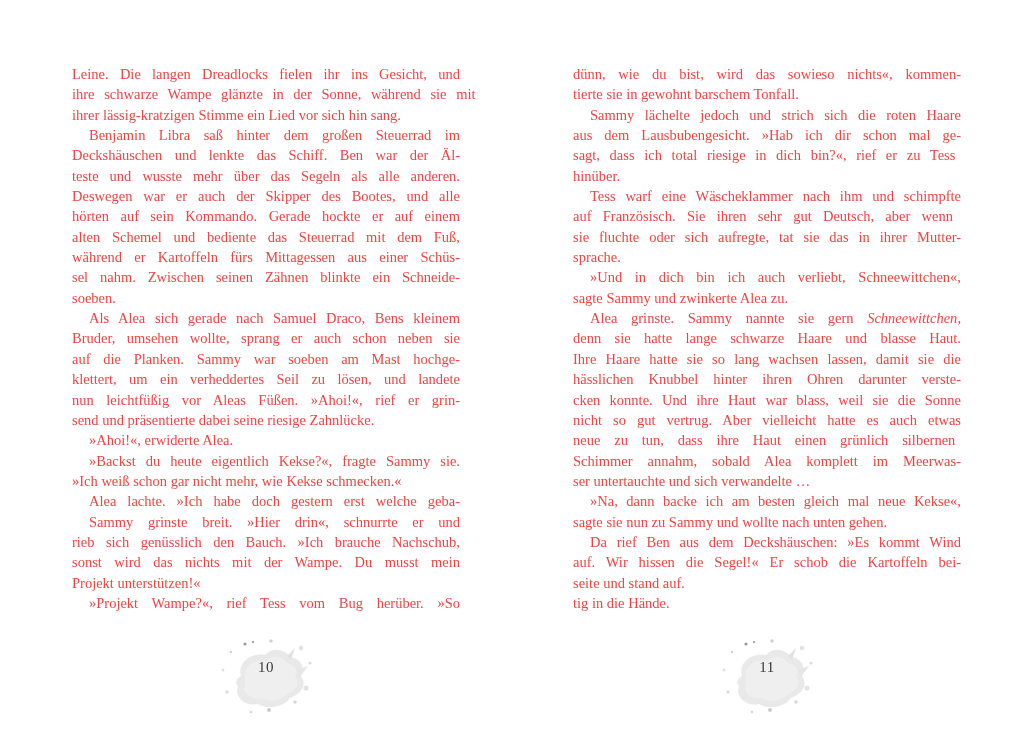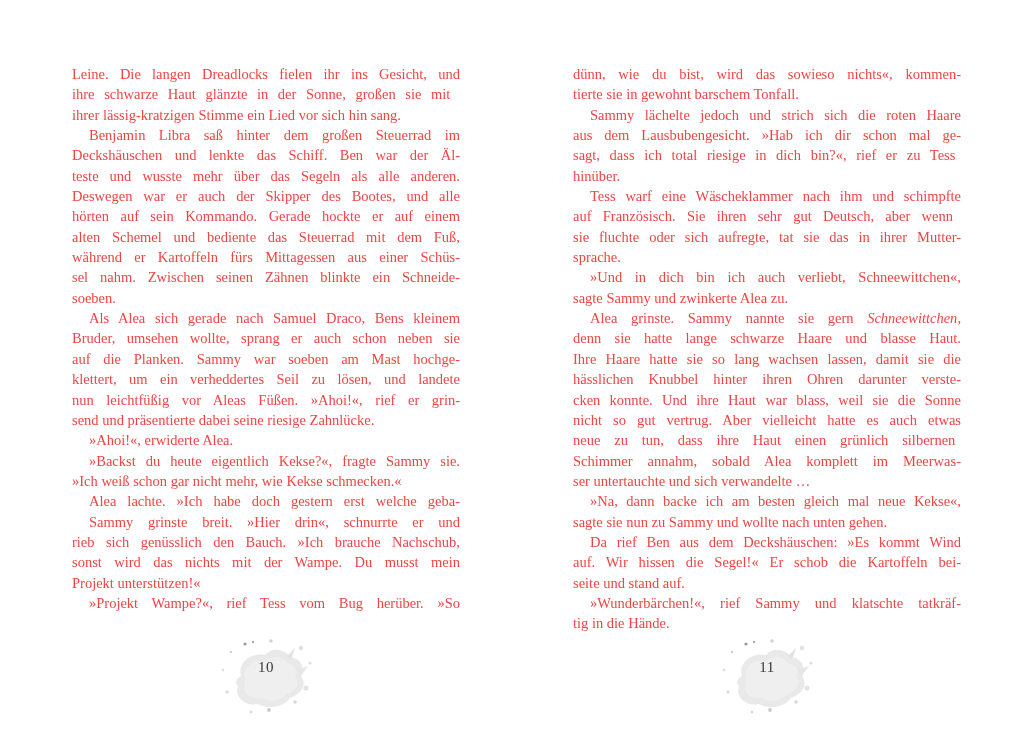--- a/index.html
+++ b/index.html
@@ -40,21 +40,21 @@
   }
 </style>
 </head>
 <body>
 
 <div class="spread">
 
   <div class="page page-left">
     <div class="text-block">
         <div class="line"><span class="line-text" style="word-spacing: 7.63086px; transform: none;"><span>Leine. Die langen Dreadlocks fielen ihr ins Gesicht, und</span></span></div>
-        <div class="line"><span class="line-text" style="word-spacing: 5.97917px; transform: none;"><span>ihre schwarze Haut glänzte in der Sonne, großen sie mit</span></span></div>
+        <div class="line"><span class="line-text" style="word-spacing: 5.97917px; transform: none;"><span>ihre schwarze Wampe glänzte in der Sonne, während sie mit</span></span></div>
         <div class="line end"><span class="line-text" style="word-spacing: 0px; transform: none;"><span>ihrer lässig-kratzigen Stimme ein Lied vor sich hin sang.</span></span></div>
         <div class="line indent"><span class="line-text" style="word-spacing: 9.79911px; transform: none;"><span>Benjamin Libra saß hinter dem großen Steuerrad im</span></span></div>
         <div class="line"><span class="line-text" style="word-spacing: 8.82031px; transform: none;"><span>Deckshäuschen und lenkte das Schiff. Ben war der Äl-</span></span></div>
         <div class="line"><span class="line-text" style="word-spacing: 7.40799px; transform: none;"><span>teste und wusste mehr über das Segeln als alle anderen.</span></span></div>
         <div class="line"><span class="line-text" style="word-spacing: 7.22917px; transform: none;"><span>Deswegen war er auch der Skipper des Bootes, und alle</span></span></div>
         <div class="line"><span class="line-text" style="word-spacing: 7.7832px; transform: none;"><span>hörten auf sein Kommando. Gerade hockte er auf einem</span></span></div>
         <div class="line"><span class="line-text" style="word-spacing: 8.08008px; transform: none;"><span>alten Schemel und bediente das Steuerrad mit dem Fuß,</span></span></div>
         <div class="line"><span class="line-text" style="word-spacing: 8.70089px; transform: none;"><span>während er Kartoffeln fürs Mittagessen aus einer Schüs-</span></span></div>
         <div class="line"><span class="line-text" style="word-spacing: 8.25893px; transform: none;"><span>sel nahm. Zwischen seinen Zähnen blinkte ein Schneide-</span></span></div>
         <div class="line end"><span class="line-text" style="word-spacing: 0px; transform: none;"><span>soeben.</span></span></div>
@@ -118,21 +118,20 @@
         <div class="line"><span class="line-text" style="word-spacing: 5.61875px; transform: none;"><span>cken konnte. Und ihre Haut war blass, weil sie die Sonne</span></span></div>
         <div class="line"><span class="line-text" style="word-spacing: 7.40799px; transform: none;"><span>nicht so gut vertrug. Aber vielleicht hatte es auch etwas</span></span></div>
         <div class="line"><span class="line-text" style="word-spacing: 10.1953px; transform: none;"><span>neue zu tun, dass ihre Haut einen grünlich silbernen</span></span></div>
         <div class="line"><span class="line-text" style="word-spacing: 11.3099px; transform: none;"><span>Schimmer annahm, sobald Alea komplett im Meerwas-</span></span></div>
         <div class="line end"><span class="line-text" style="word-spacing: 0px; transform: none;"><span>ser untertauchte und sich verwandelte …</span></span></div>
         <div class="line indent"><span class="line-text" style="word-spacing: 4.94097px; transform: none;"><span>»Na, dann backe ich am besten gleich mal neue Kekse«,</span></span></div>
         <div class="line end"><span class="line-text" style="word-spacing: 0px; transform: none;"><span>sagte sie nun zu Sammy und wollte nach unten gehen.</span></span></div>
         <div class="line indent"><span class="line-text" style="word-spacing: 6.11133px; transform: none;"><span>Da rief Ben aus dem Deckshäuschen: »Es kommt Wind</span></span></div>
         <div class="line"><span class="line-text" style="word-spacing: 7.26389px; transform: none;"><span>auf. Wir hissen die Segel!« Er schob die Kartoffeln bei-</span></span></div>
         <div class="line end"><span class="line-text" style="word-spacing: 0px; transform: none;"><span>seite und stand auf.</span></span></div>
-        <div class="line indent"><span class="line-text" style="word-spacing: 11.5062px; transform: none;"><span>»Wunderbärchen!«, rief Sammy und klatschte tatkräf-</span></span></div>
         <div class="line end"><span class="line-text" style="word-spacing: 0px; transform: none;"><span>tig in die Hände.</span></span></div>
       </div>
     <div class="pagenum-wrap">
       <svg class="splash" viewBox="0 0 110 80" xmlns="http://www.w3.org/2000/svg">
         <path d="M30,40 C26,27 40,16 54,19 C62,10 74,14 79,21 C89,22 95,31 89,39 C97,47 91,58 79,62 C73,71 57,74 47,68 C33,71 23,60 27,50 C23,46 26,42 30,40 Z" fill="#e9e9e9"></path>
         <path d="M34,42 C31,31 43,22 55,25 C62,18 72,21 76,27 C84,28 88,35 84,41 C90,47 85,55 76,58 C70,65 58,67 50,62 C39,64 31,56 34,48 Z" fill="#efefef"></path>
         <path d="M76,20 L84,12 L80,24 Z" fill="#e2e2e2"></path>
         <path d="M86,34 L97,30 L89,41 Z" fill="#e6e6e6"></path>
         <circle cx="34" cy="8" r="1.6" fill="#9a9a9a"></circle>
         <circle cx="42" cy="6" r="1.2" fill="#ababab"></circle>

